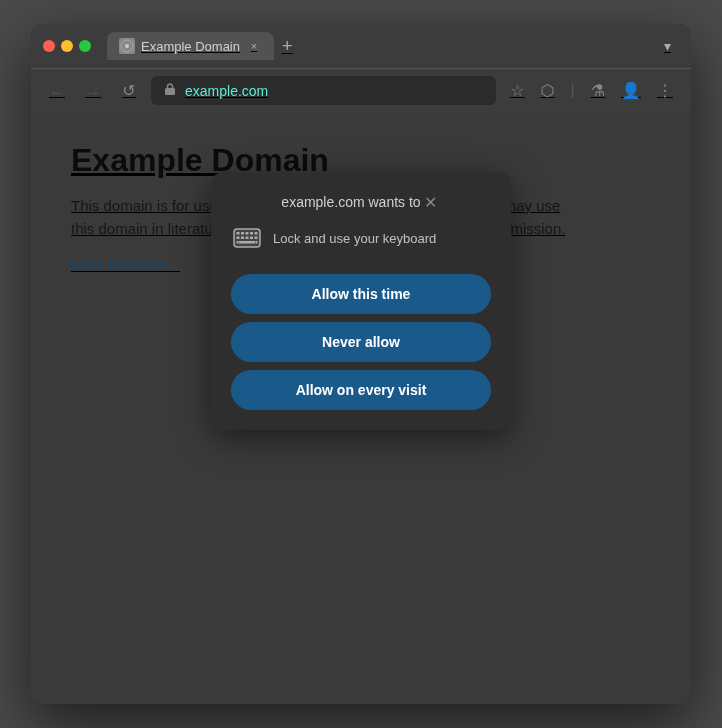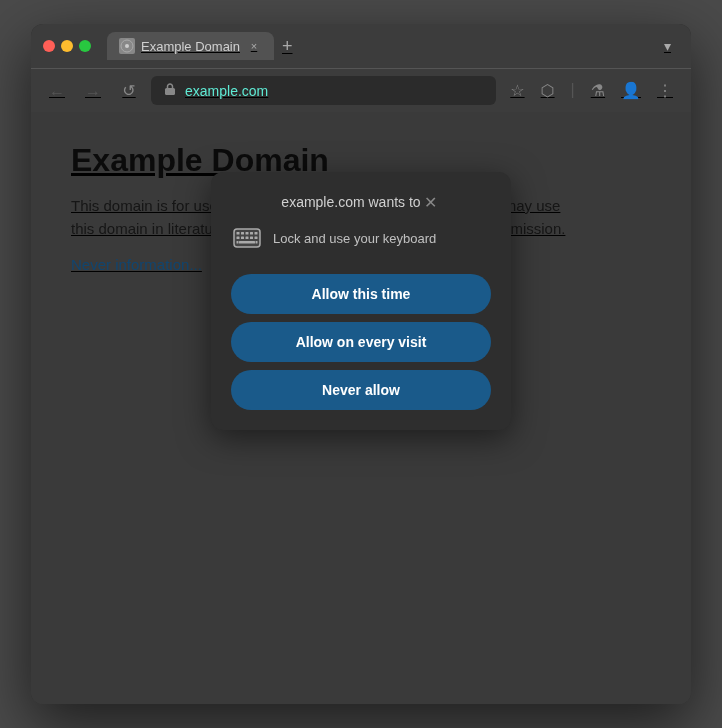--- a/index.html
+++ b/index.html
@@ -351,21 +351,21 @@
       <span class="toolbar-icon" style="color:#555;">|</span>
       <span class="toolbar-icon">⚗</span>
       <span class="toolbar-icon">👤</span>
       <span class="toolbar-icon">⋮</span>
     </div>
   </div>
 
   <div class="page-content">
     <h1 class="page-heading">Example Domain</h1>
     <p class="page-text">This domain is for use in illustrative examples in documents. You may use this domain in literature without prior coordination or asking for permission.</p>
-    <a class="page-link">Never information...</a>
+    <a class="page-link">More literature...</a>
 
     <div class="modal-overlay">
 
       <div class="permission-dialog">
         <div class="dialog-header">
           <span class="dialog-title">example.com wants to</span>
           <button class="dialog-close">✕</button>
         </div>
         <div class="dialog-permission">
           <div class="keyboard-icon">
@@ -383,20 +383,20 @@
               <rect x="21.5" y="8.5" width="3" height="2.5" rx="0.5" fill="#aaa"></rect>
               <rect x="6" y="13" width="16" height="2.5" rx="0.5" fill="#aaa"></rect>
               <rect x="3.5" y="13" width="2" height="2.5" rx="0.5" fill="#aaa"></rect>
               <rect x="22.5" y="13" width="2" height="2.5" rx="0.5" fill="#aaa"></rect>
             </svg>
           </div>
           <span class="permission-text">Lock and use your keyboard</span>
         </div>
         <div class="dialog-actions">
           <button class="dialog-btn">Allow this time</button>
+          <button class="dialog-btn">Never allow</button>
           <button class="dialog-btn">Allow on every visit</button>
-          <button class="dialog-btn">Never allow</button>
         </div>
       </div>
     </div>
   </div>
 
 </div>
 
 </body></html>

